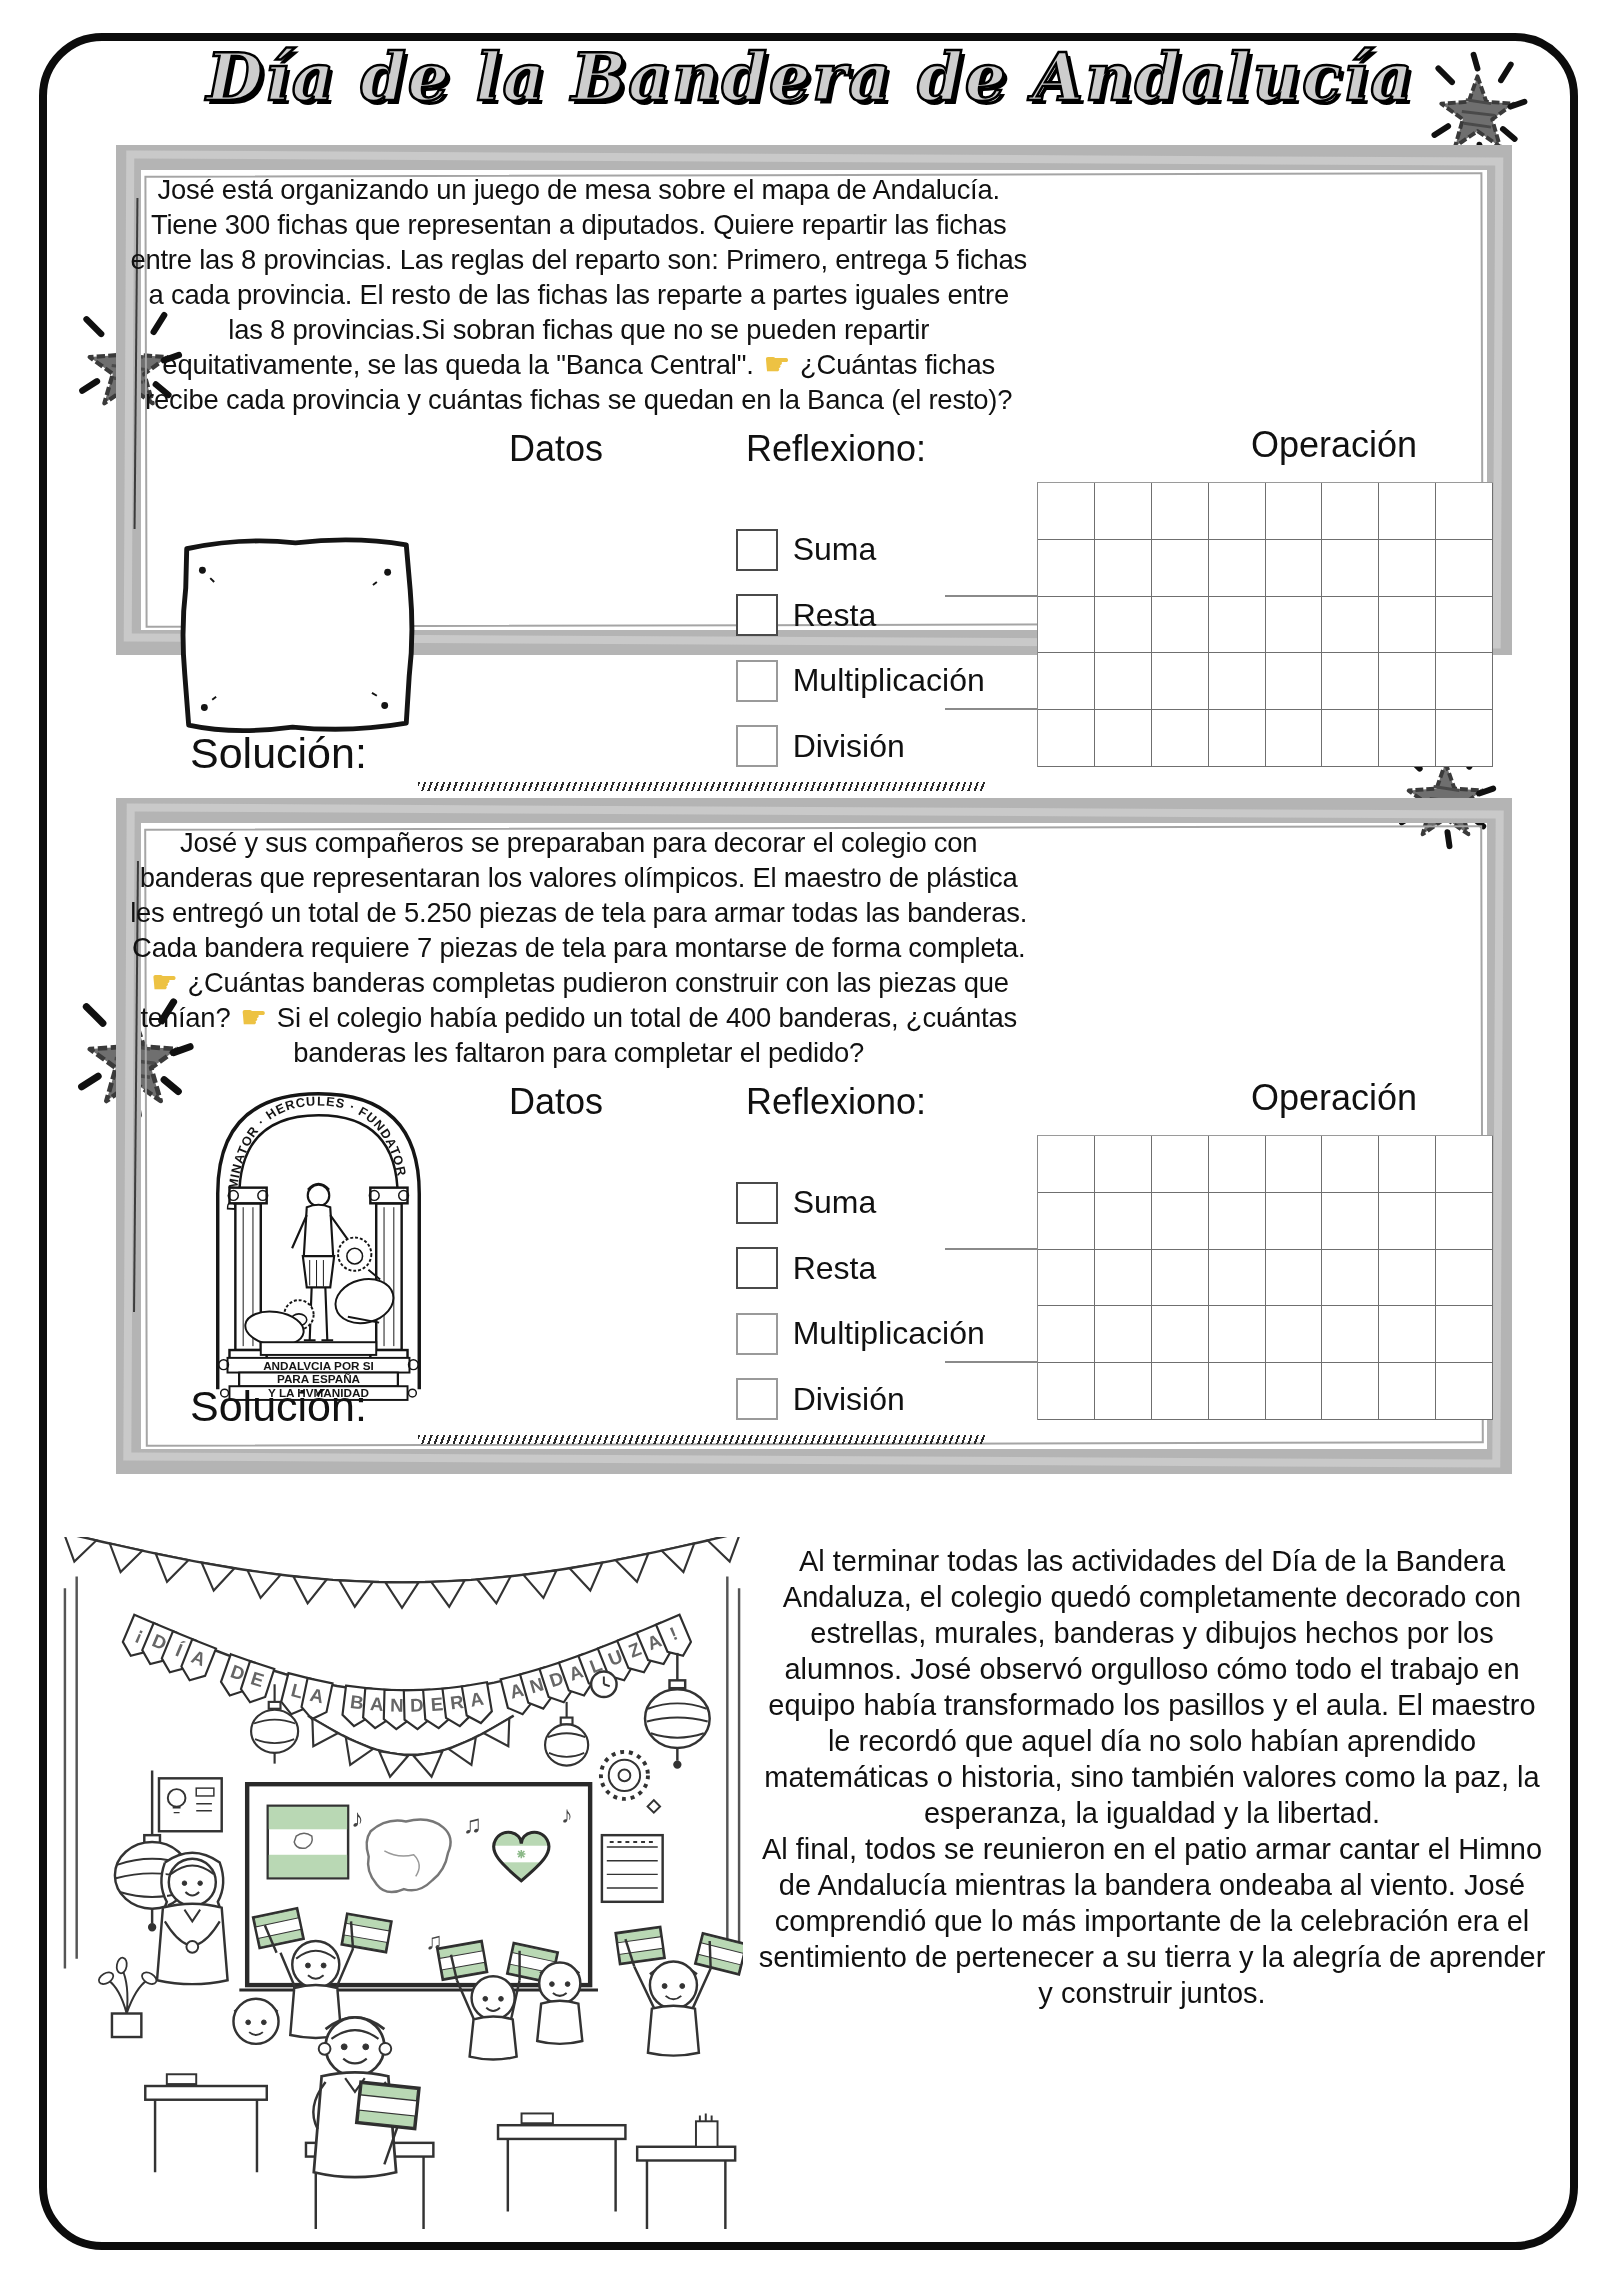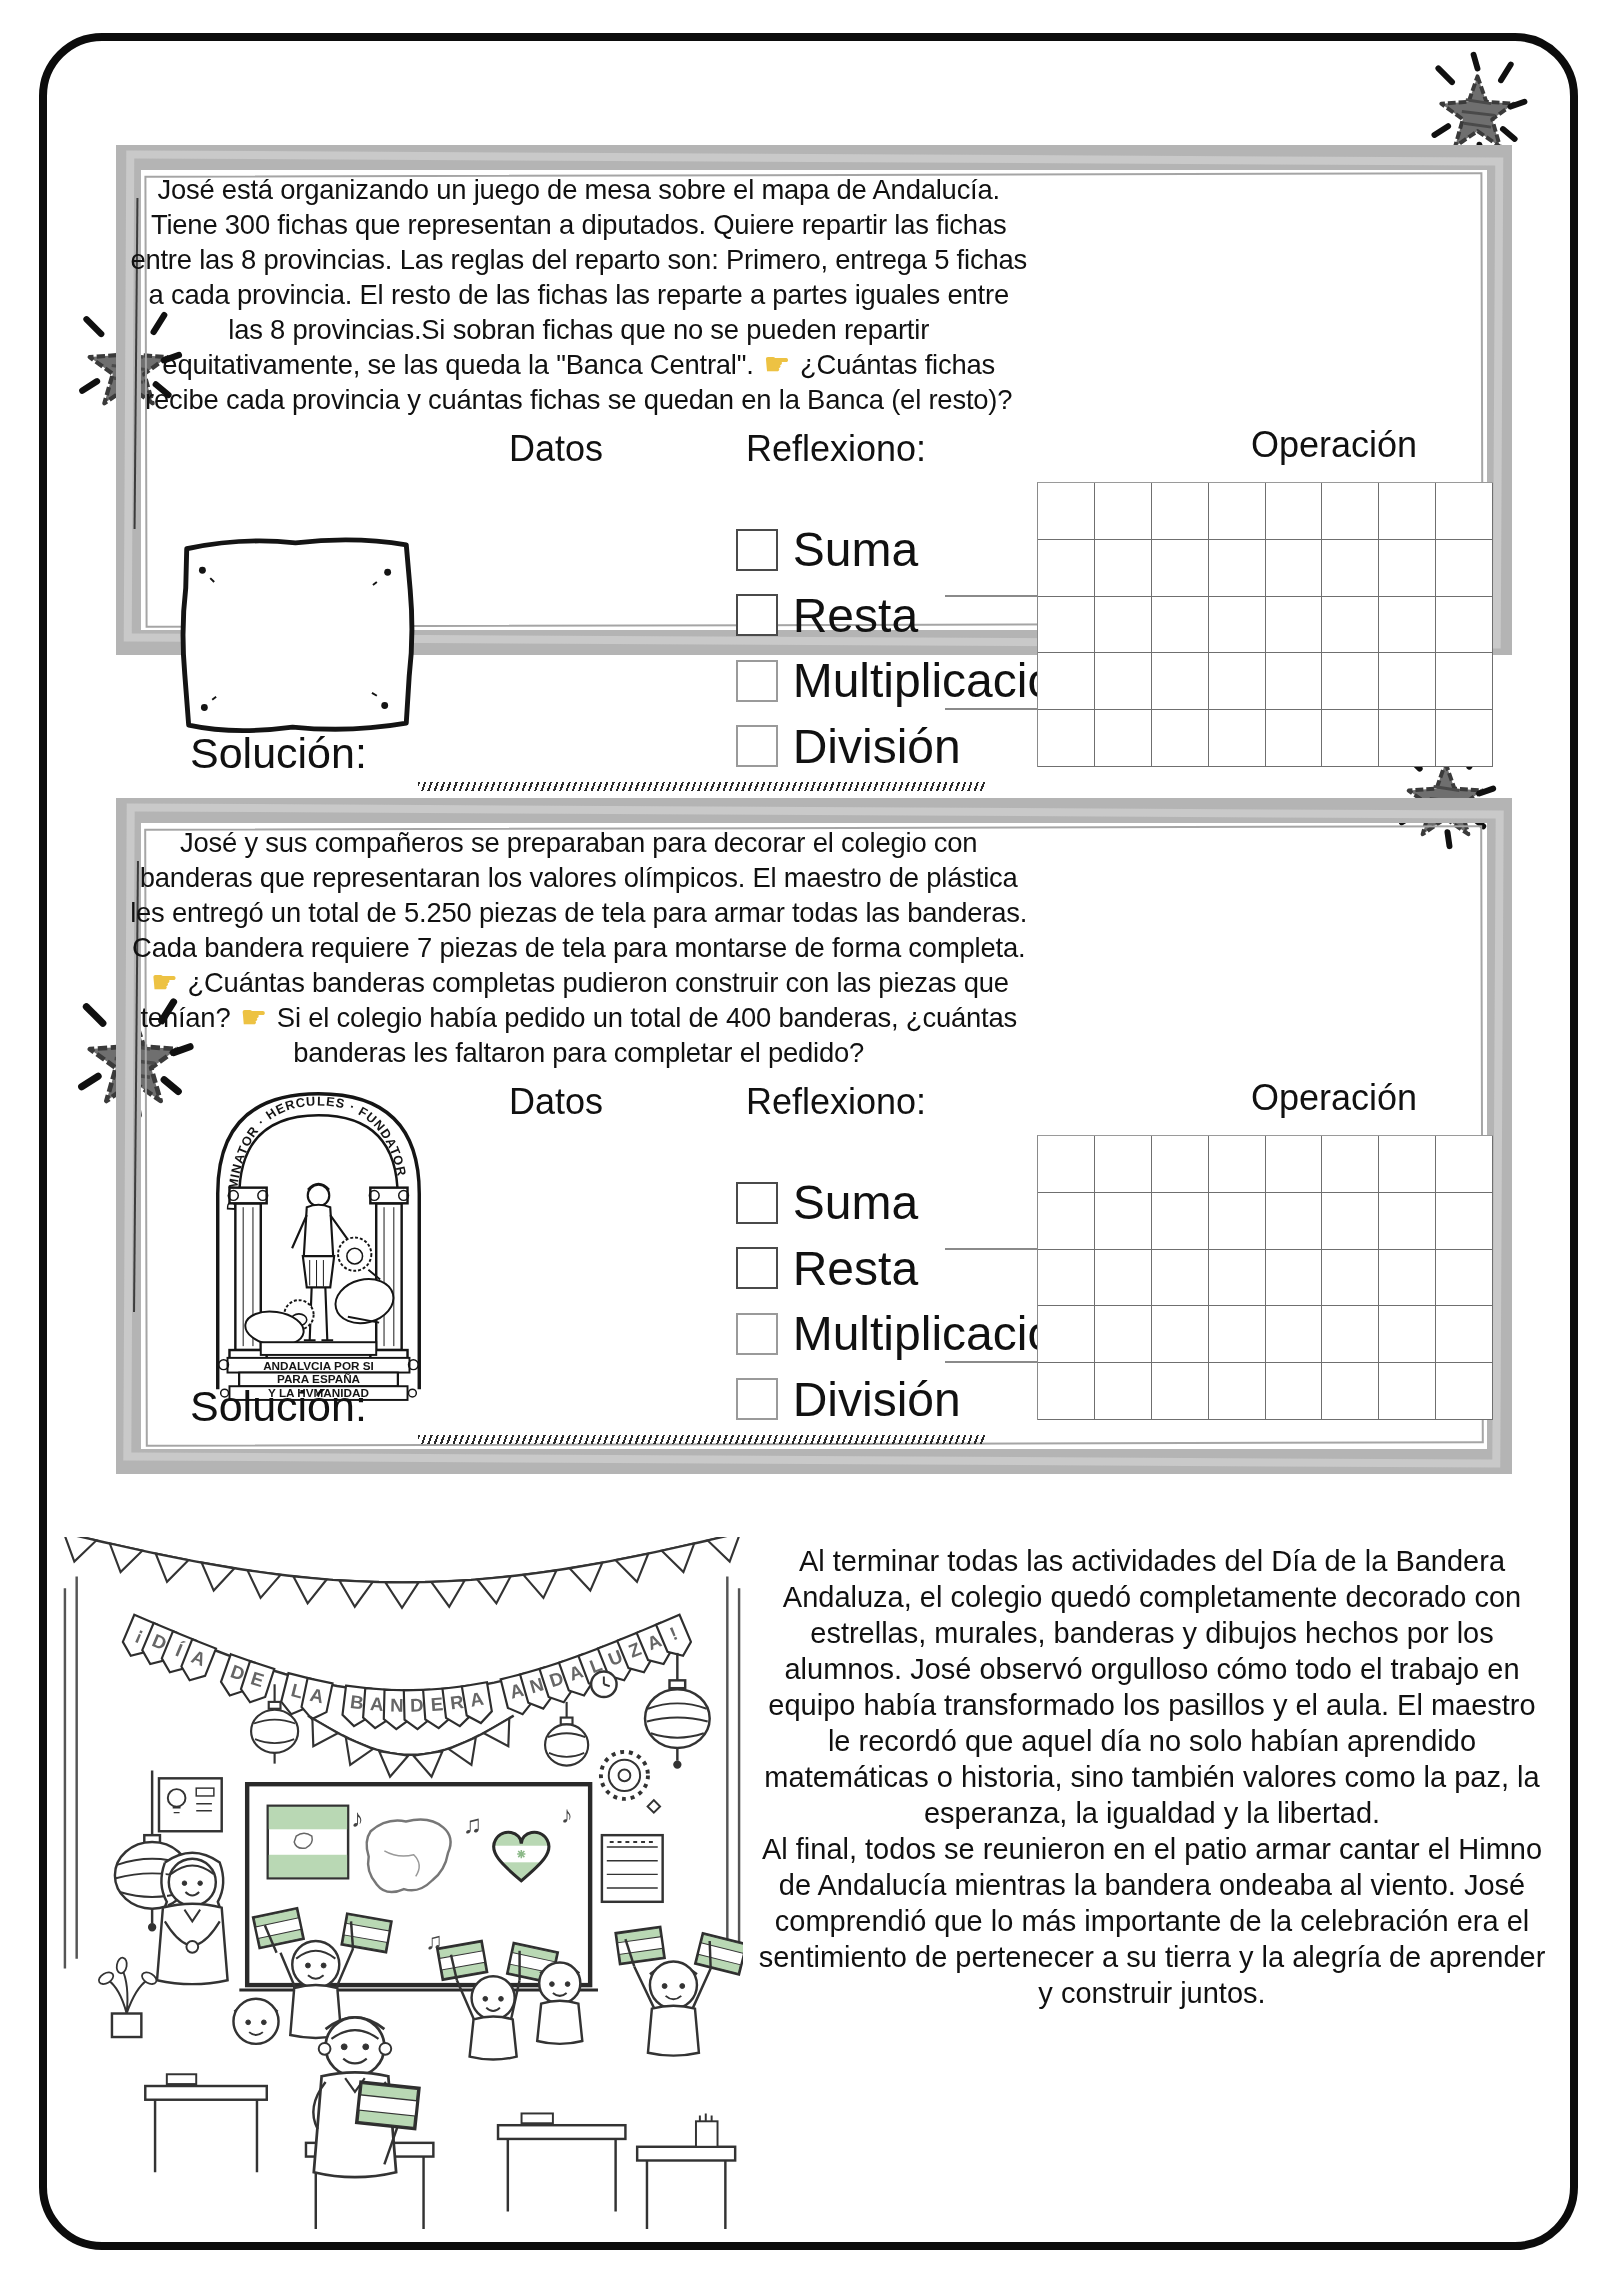--- a/index.html
+++ b/index.html
@@ -31,41 +31,42 @@
   .hdr.datos{left:369px;top:283px;}
   .hdr.reflexiono{left:606px;top:283px;text-align:center;}
   .hdr.operacion{left:1111px;top:279px;}
   .figure{position:absolute;}
   #sec1 .figure{left:57px;top:382px;width:246px;height:214px;}
   #sec2 .figure{left:90px;top:280px;width:225px;height:323px;}
   .checks{position:absolute;left:620px;top:383px;}
   .check-row{display:flex;align-items:center;height:43px;margin-bottom:22.5px;}
   .checkbox{width:38px;height:38px;border:2px solid #4a4a4a;background:#fff;margin-right:14.7px;flex:0 0 auto;}
   .check-row:nth-child(3) .checkbox,.check-row:nth-child(4) .checkbox{border-color:#9a9a9a;}
-  .check-label{font-size:48px;white-space:nowrap;}
+  .check-label{font-size:32px;white-space:nowrap;}
   .op-grid{position:absolute;left:921px;top:337px;width:455px;height:284px;display:grid;
         border-left:1px solid #8a8a8a;border-top:1px solid #9a9a9a;background:#fff;}
   .op-cell{border-right:1px solid #6f6f6f;border-bottom:1px solid #6f6f6f;}
   .grid-ext{position:absolute;left:829px;width:92px;height:2px;background:#8a8a8a;}
   .ext1{top:450px}.ext2{top:563px}
   .sol-label{position:absolute;left:74px;top:584px;font-size:43px;}
   .sol-line{position:absolute;left:302px;top:637px;width:568px;height:8.8px;
         background:repeating-linear-gradient(110deg,#2a2a2a 0 2px,transparent 2px 5.9px);}
   
   .illustration{position:absolute;left:61px;top:1537px;width:682px;height:710px;}
   .closing{position:absolute;left:757px;top:1543px;width:790px;text-align:center;
         font-size:29px;line-height:36px;font-weight:400;}
   .closing p{margin:0;}
   svg text{font-family:"Liberation Sans",sans-serif;}
 </style>
 </head>
 <body>
 
 <div class="page">
   <div class="outer-border"></div>
+  <h1 class="title">Día de la Bandera de Andalucía</h1>
 
   <div class="star" id="starA"><svg viewBox="0 0 140 140" width="100%" height="100%">
     <path d="M70,34 L79,60 L107,62 L85,78 L93,106 L70,90 L47,106 L55,78 L33,62 L61,60 Z" fill="#6f6f6f" stroke="#3a3a3a" stroke-width="4" stroke-linejoin="round" stroke-dasharray="8 3"></path>
     <path d="M58,58 L84,62 M54,70 L88,74 M56,82 L84,86" stroke="#4a4a4a" stroke-width="3" fill="none"></path>
     <g stroke="#101010" stroke-width="6" stroke-linecap="round">
       <path d="M30,26 L44,40"></path>
           <path d="M66,12 L70,26"></path>
           <path d="M104,22 L94,38"></path>
       <path d="M118,60 L104,65"></path>
           <path d="M108,98 L96,88"></path>

